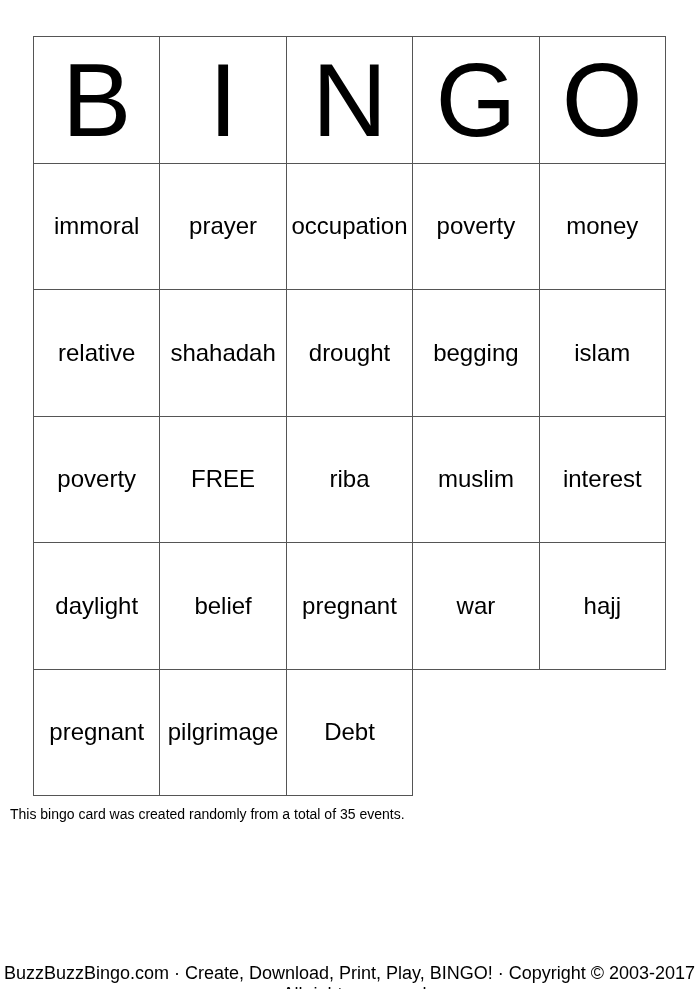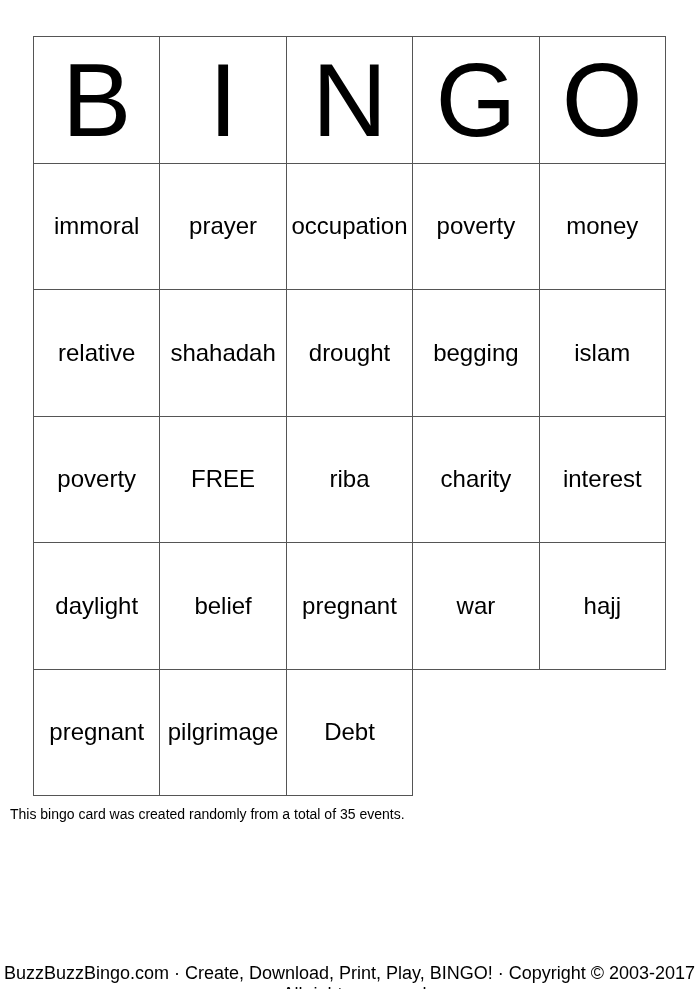--- a/index.html
+++ b/index.html
@@ -28,21 +28,21 @@
 
   <div class="cell">relative</div>
   <div class="cell">shahadah</div>
   <div class="cell">drought</div>
   <div class="cell">begging</div>
 
   <div class="cell">islam</div>
   <div class="cell">poverty</div>
   <div class="cell">FREE</div>
   <div class="cell">riba</div>
-  <div class="cell">charity</div>
+  <div class="cell">muslim</div>
 
   <div class="cell">interest</div>
   <div class="cell">daylight</div>
   <div class="cell">belief</div>
   <div class="cell">pregnant</div>
 
   <div class="cell">war</div>
   <div class="cell">hajj</div>
   <div class="cell">pregnant</div>
   <div class="cell">pilgrimage</div>

